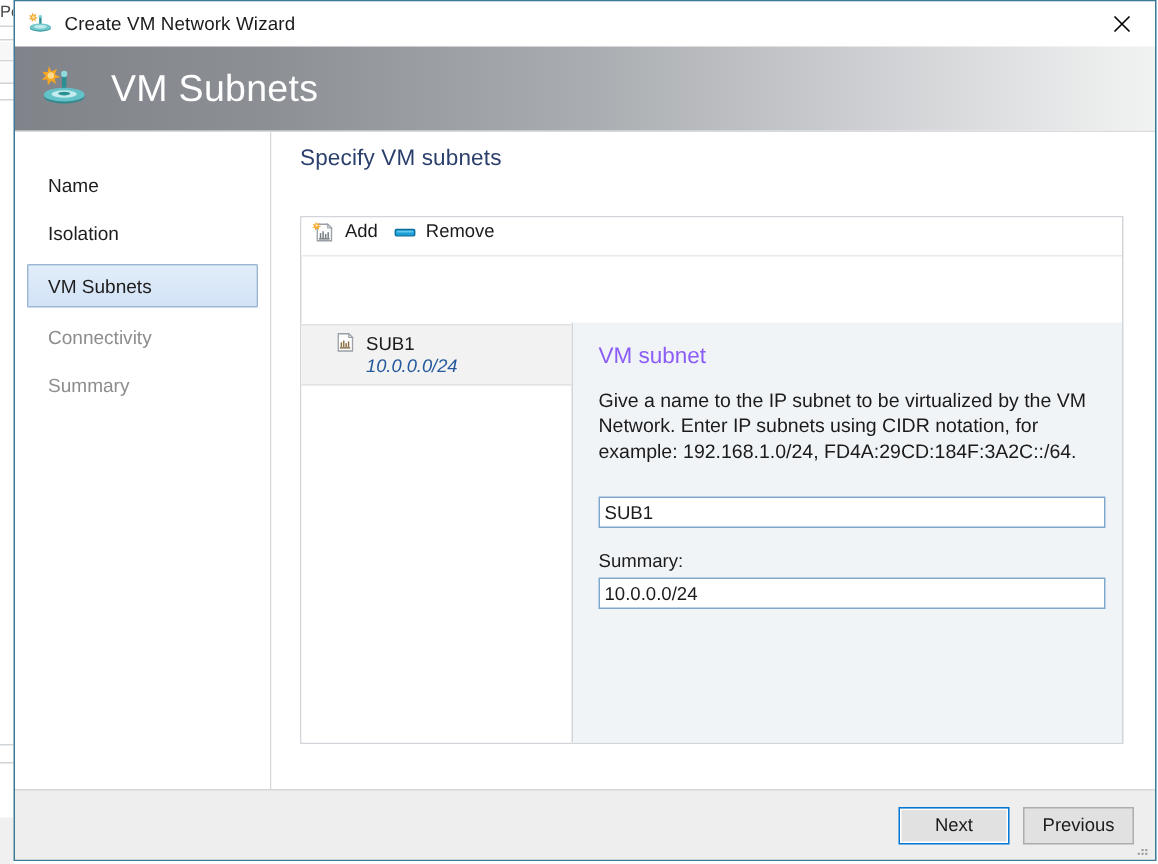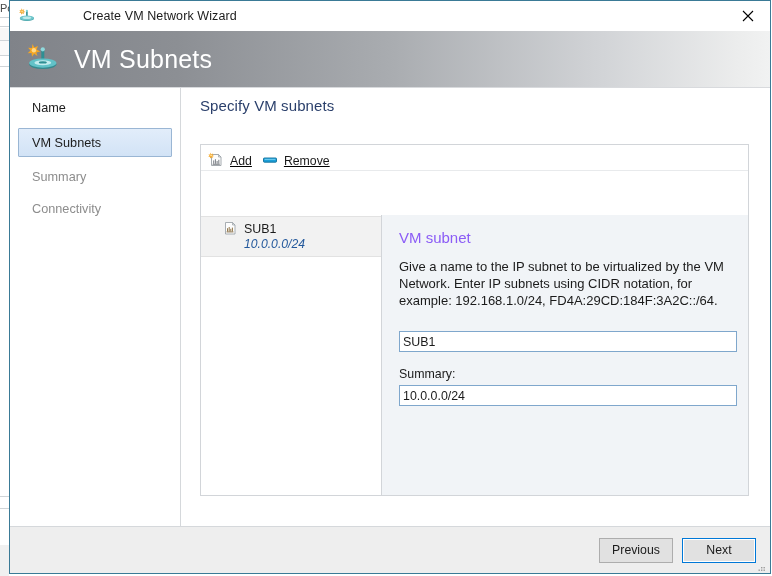--- a/index.html
+++ b/index.html
@@ -57,21 +57,20 @@
   }
 
   
   #titlebar {
     height: 30px;
     min-height: 30px;
     background: #ffffff;
     display: flex;
     align-items: center;
     position: relative;
-    gap: 40px;
   }
   #title-icon {
     width: 18px; height: 18px;
     margin-left: 8px;
     margin-right: 7px;
     position: relative;
     flex: 0 0 auto;
   }
   #title-text {
     font-size: 12.5px;
@@ -119,21 +118,21 @@
     min-height: 0;
     border-top: 1px solid #d8dadd;
   }
 
   
   #sidebar {
     width: 171px;
     min-width: 171px;
     background: #ffffff;
     border-right: 1px solid #d5d8db;
-    padding-top: 8px;
+    padding-top: 24px;
     box-sizing: border-box;
   }
   .nav-item {
     height: 24px;
     margin: 0 8px 0 8px;
     padding-left: 13px;
     display: flex;
     align-items: center;
     font-size: 12.7px;
     color: #1d1d1d;
@@ -184,25 +183,24 @@
     height: 25px;
     min-height: 25px;
     background: #ffffff;
     display: flex;
     align-items: center;
     padding-left: 4px;
     border-bottom: 1px solid #e8eaec;
   }
   .tool-button {
     display: flex;
-    align-items: flex-end;
+    align-items: flex-start;
     height: 21px;
     padding: 0 7px 0 3px;
     cursor: default;
-    text-decoration: underline;
   }
   .tool-icon {
     width: 16px; height: 16px;
     margin-right: 6px;
     position: relative;
     flex: 0 0 auto;
   }
   .tool-label {
     font-size: 12.3px;
     color: #1b1b1b;
@@ -387,28 +385,31 @@
     </div>
     <div id="header-title">VM Subnets</div>
   </div>
 
   <div id="body">
 
     <div id="sidebar">
       <div class="nav-item">
         <span>Name</span>
       </div>
+      <div class="nav-item">
+        <span>Isolation</span>
+      </div>
       <div class="nav-item selected">
         <span>VM Subnets</span>
       </div>
       <div class="nav-item disabled">
+        <span>Connectivity</span>
+      </div>
+      <div class="nav-item disabled">
         <span>Summary</span>
-      </div>
-      <div class="nav-item disabled">
-        <span>Connectivity</span>
       </div>
     </div>
 
     <div id="content">
       <div id="content-heading">Specify VM subnets</div>
 
       <div id="editor">
 
         <div id="toolbar">
           <div class="tool-button">
@@ -469,22 +470,22 @@
             <div class="field-label">Summary:</div>
             <input class="field-input" type="text" value="10.0.0.0/24" style="">
           </div>
 
         </div>
       </div>
     </div>
   </div>
 
   <div id="footer">
+    <button class="dlg-button default">Next</button>
     <button class="dlg-button">Previous</button>
-    <button class="dlg-button default">Next</button>
     <span id="grip">
       <svg viewBox="0 0 12 12" width="12" height="12">
         <g fill="#9a9a9a">
           <rect x="8.5" y="8.5" width="1.4" height="1.4"></rect>
           <rect x="6.0" y="8.5" width="1.4" height="1.4"></rect>
           <rect x="8.5" y="6.0" width="1.4" height="1.4"></rect>
           <rect x="3.5" y="8.5" width="1.4" height="1.4"></rect>
           <rect x="6.0" y="6.0" width="1.4" height="1.4"></rect>
         </g>
       </svg>

